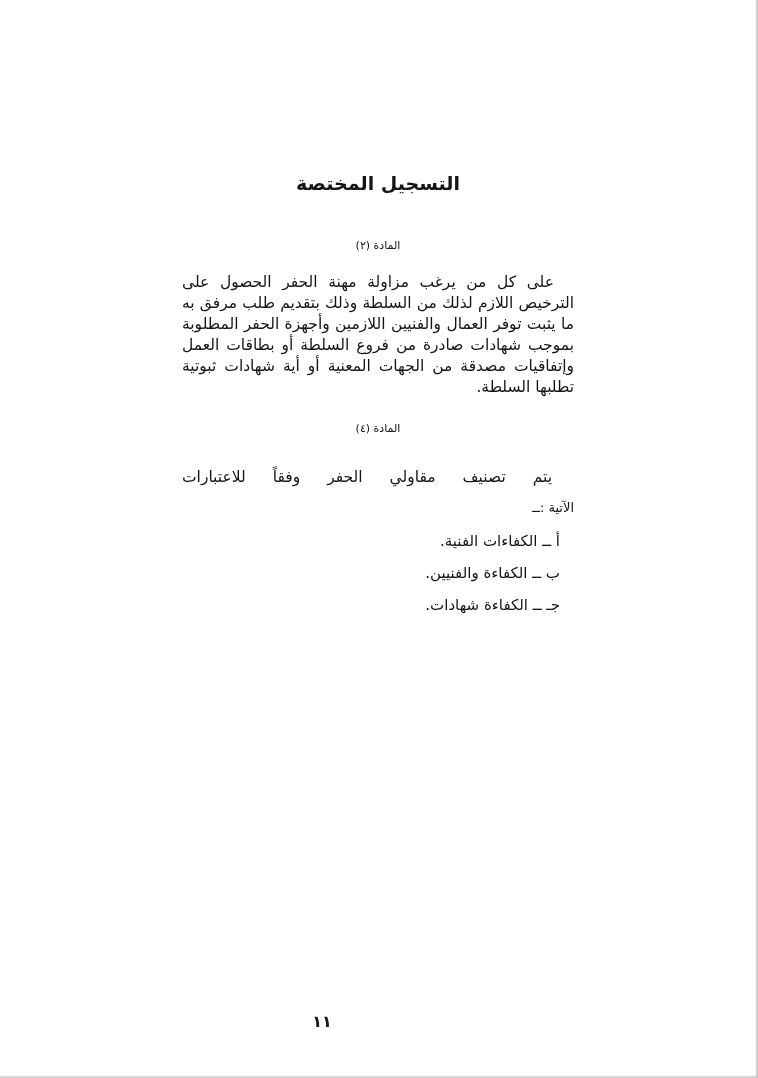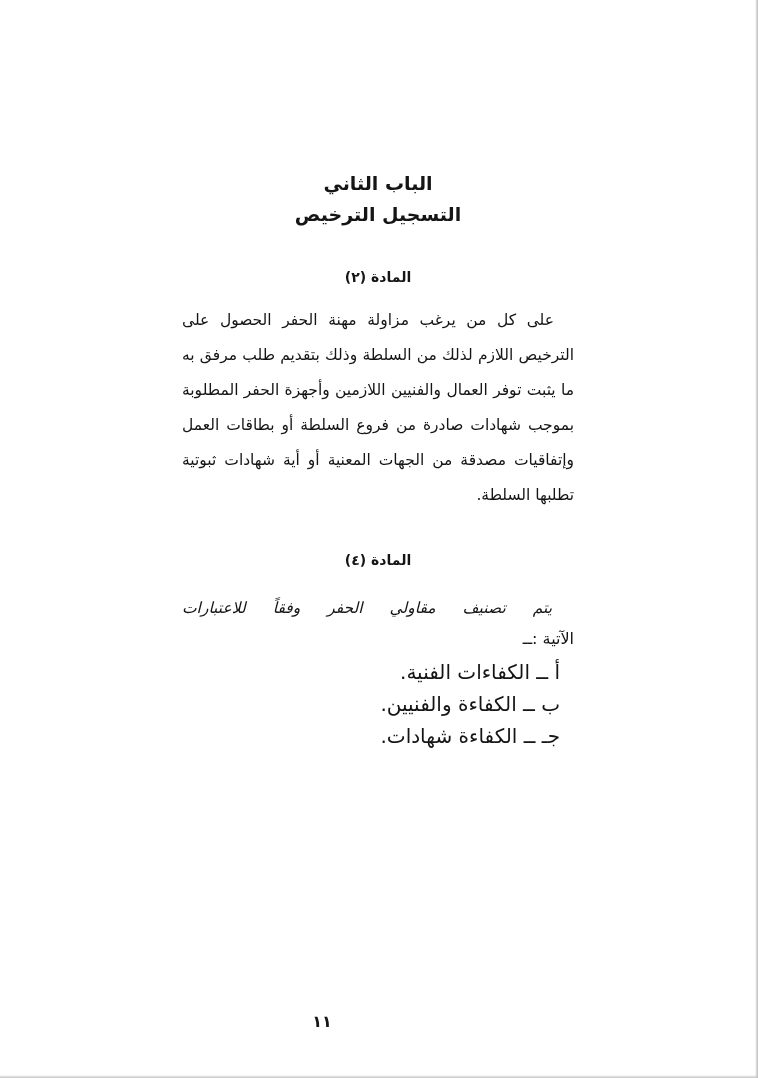--- a/index.html
+++ b/index.html
@@ -28,54 +28,53 @@
   }
   .chapter-title,
   .chapter-subtitle {
     text-align: center;
     font-weight: bold;
     font-size: 19px;
     line-height: 31px;
   }
   .article-heading {
     text-align: center;
-    font-weight: bold;
-    font-size: 14px;
+    font-weight: normal;
+    font-size: 11px;
     line-height: 26px;
   }
   .article-2 .article-heading { margin-top: 34px; }
   .article-3 .article-heading { margin-top: 20px; }
-  .article-4 .article-heading { margin-top: 34px; }
+  .article-4 .article-heading { margin-top: 18px; }
   .article-body {
     margin-top: 13px;
     font-size: 15.5px;
-    line-height: 35px;
+    line-height: 21px;
     text-align: justify;
     text-indent: 20px;
   }
   .classify-line {
     margin-top: 20px;
     font-size: 15.5px;
     line-height: 30px;
     text-indent: 22px;
     text-align: justify;
     text-align-last: justify;
-    font-style: italic;
   }
   .list-intro {
-    font-size: 16px;
+    font-size: 13px;
     line-height: 31px;
     text-align: right;
   }
   .classification-list {
     margin-top: 2px;
     padding-right: 14px;
   }
   .list-item {
-    font-size: 20px;
+    font-size: 15px;
     line-height: 32px;
     text-align: right;
   }
   .page-number {
     position: absolute;
     top: 1012px;
     left: 0;
     width: 644px;
     text-align: center;
     font-size: 16px;
@@ -83,23 +82,22 @@
     direction: rtl;
   }
 </style>
 </head>
 <body>
 
 <div class="page">
 
   <div class="content">
 
-    <div class="chapter-title">الباب الثاني</div>
 
-    <div class="chapter-subtitle">التسجيل الترخيص</div>
+    <div class="chapter-subtitle">التسجيل المختصة</div>
 
     <div class="article article-2">
       <div class="article-heading">المادة (٢)</div>
       <p class="article-body">على كل من يرغب مزاولة مهنة الحفر الحصول على الترخيص اللازم لذلك من السلطة وذلك بتقديم طلب مرفق به ما يثبت توفر العمال والفنيين اللازمين وأجهزة الحفر المطلوبة بموجب شهادات صادرة من فروع السلطة أو بطاقات العمل وإتفاقيات مصدقة من الجهات المعنية أو أية شهادات ثبوتية تطلبها السلطة.</p>
     </div>
 
 
     <div class="article article-4">
       <div class="article-heading">المادة (٤)</div>
       <p class="classify-line">يتم تصنيف مقاولي الحفر وفقاً للاعتبارات</p>

